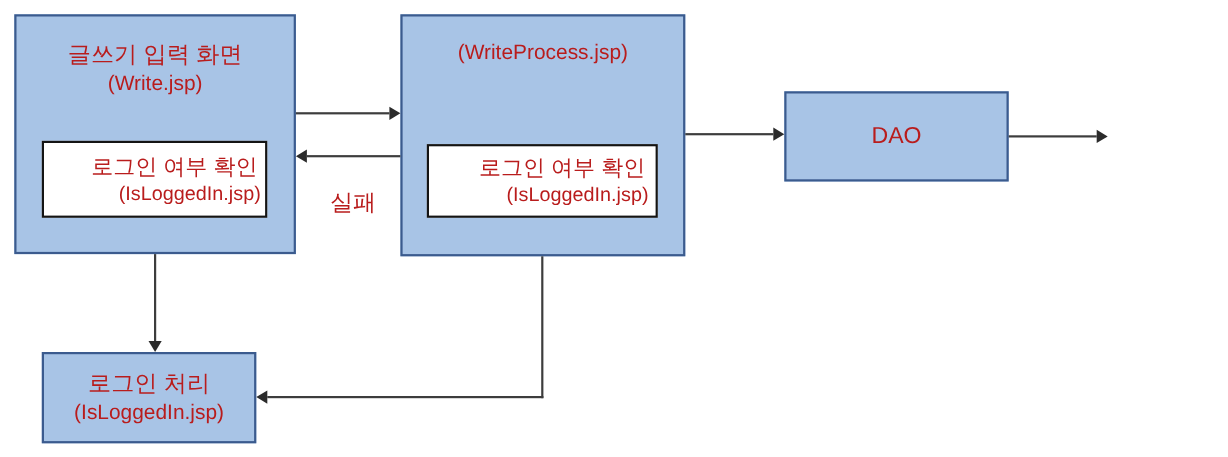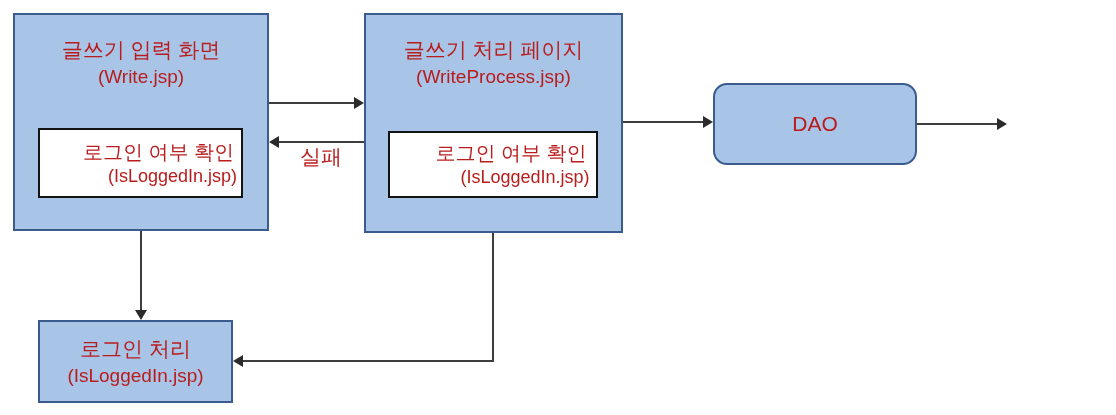--- a/index.html
+++ b/index.html
@@ -83,44 +83,43 @@
   <div class="node big" style="left:13px; top:13px; width:256px; height:218px;">
     <div class="t1">글쓰기 입력 화면</div>
     <div class="t2">(Write.jsp)</div>
     <div class="innerbox" style="left:23px; top:113px; width:205px; height:70px;">
       <div class="t1">로그인 여부 확인</div>
       <div class="t2">(IsLoggedIn.jsp)</div>
     </div>
   </div>
 
   <div class="node big" style="left:364px; top:13px; width:259px; height:220px;">
-    <div class="t1">글쓰기 처리 페이지</div>
     <div class="t2">(WriteProcess.jsp)</div>
     <div class="innerbox" style="left:22px; top:116px; width:210px; height:67px;">
       <div class="t1">로그인 여부 확인</div>
       <div class="t2">(IsLoggedIn.jsp)</div>
     </div>
   </div>
 
-  <div class="node flexc" style="left:713px; top:83px; width:204px; height:82px;border-radius:14px;">
+  <div class="node flexc" style="left:713px; top:83px; width:204px; height:82px;">
     <div class="t1">DAO</div>
   </div>
 
 
   <div class="node flexc" style="left:38px; top:320px; width:195px; height:83px;">
     <div class="t1">로그인 처리</div>
     <div class="t2">(IsLoggedIn.jsp)</div>
   </div>
 
   <div class="hl" style="left:269px; top:102px; width:85px;"></div>
   <div class="ah ah-right" style="left:354px; top:97px;"></div>
 
   <div class="hl" style="left:279px; top:141px; width:85px;"></div>
   <div class="ah ah-left" style="left:269px; top:136px;"></div>
-  <div class="edge-label" style="left:286px; top:143px; width:70px;">실패</div>
+  <div class="edge-label" style="left:286px; top:170px; width:70px;">실패</div>
 
   <div class="hl" style="left:623px; top:121px; width:80px;"></div>
   <div class="ah ah-right" style="left:703px; top:116px;"></div>
 
   <div class="hl" style="left:917px; top:123px; width:80px;"></div>
   <div class="ah ah-right" style="left:997px; top:118px;"></div>
 
   <div class="vl" style="left:140px; top:231px; height:79px;"></div>
   <div class="ah ah-down" style="left:135px; top:310px;"></div>
 

